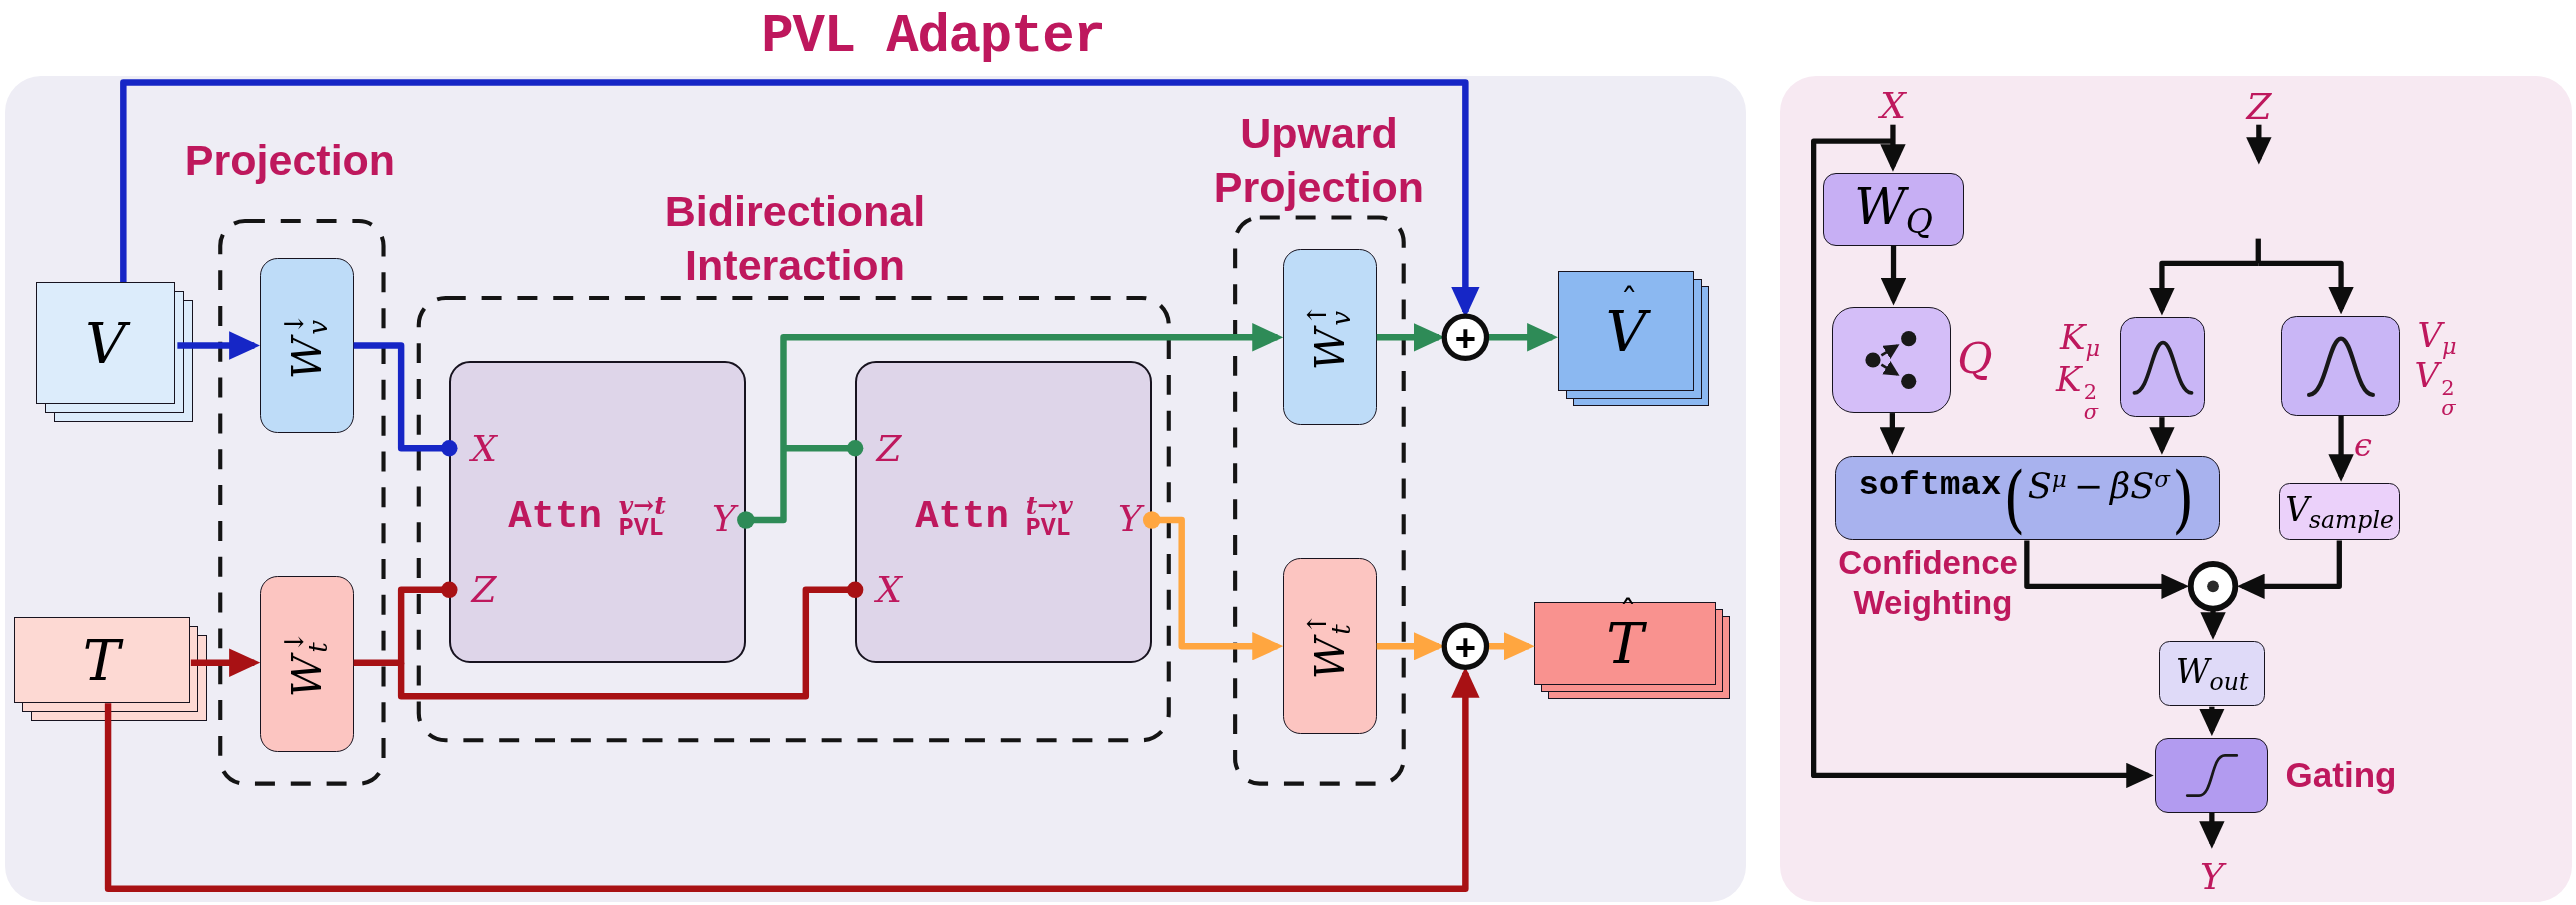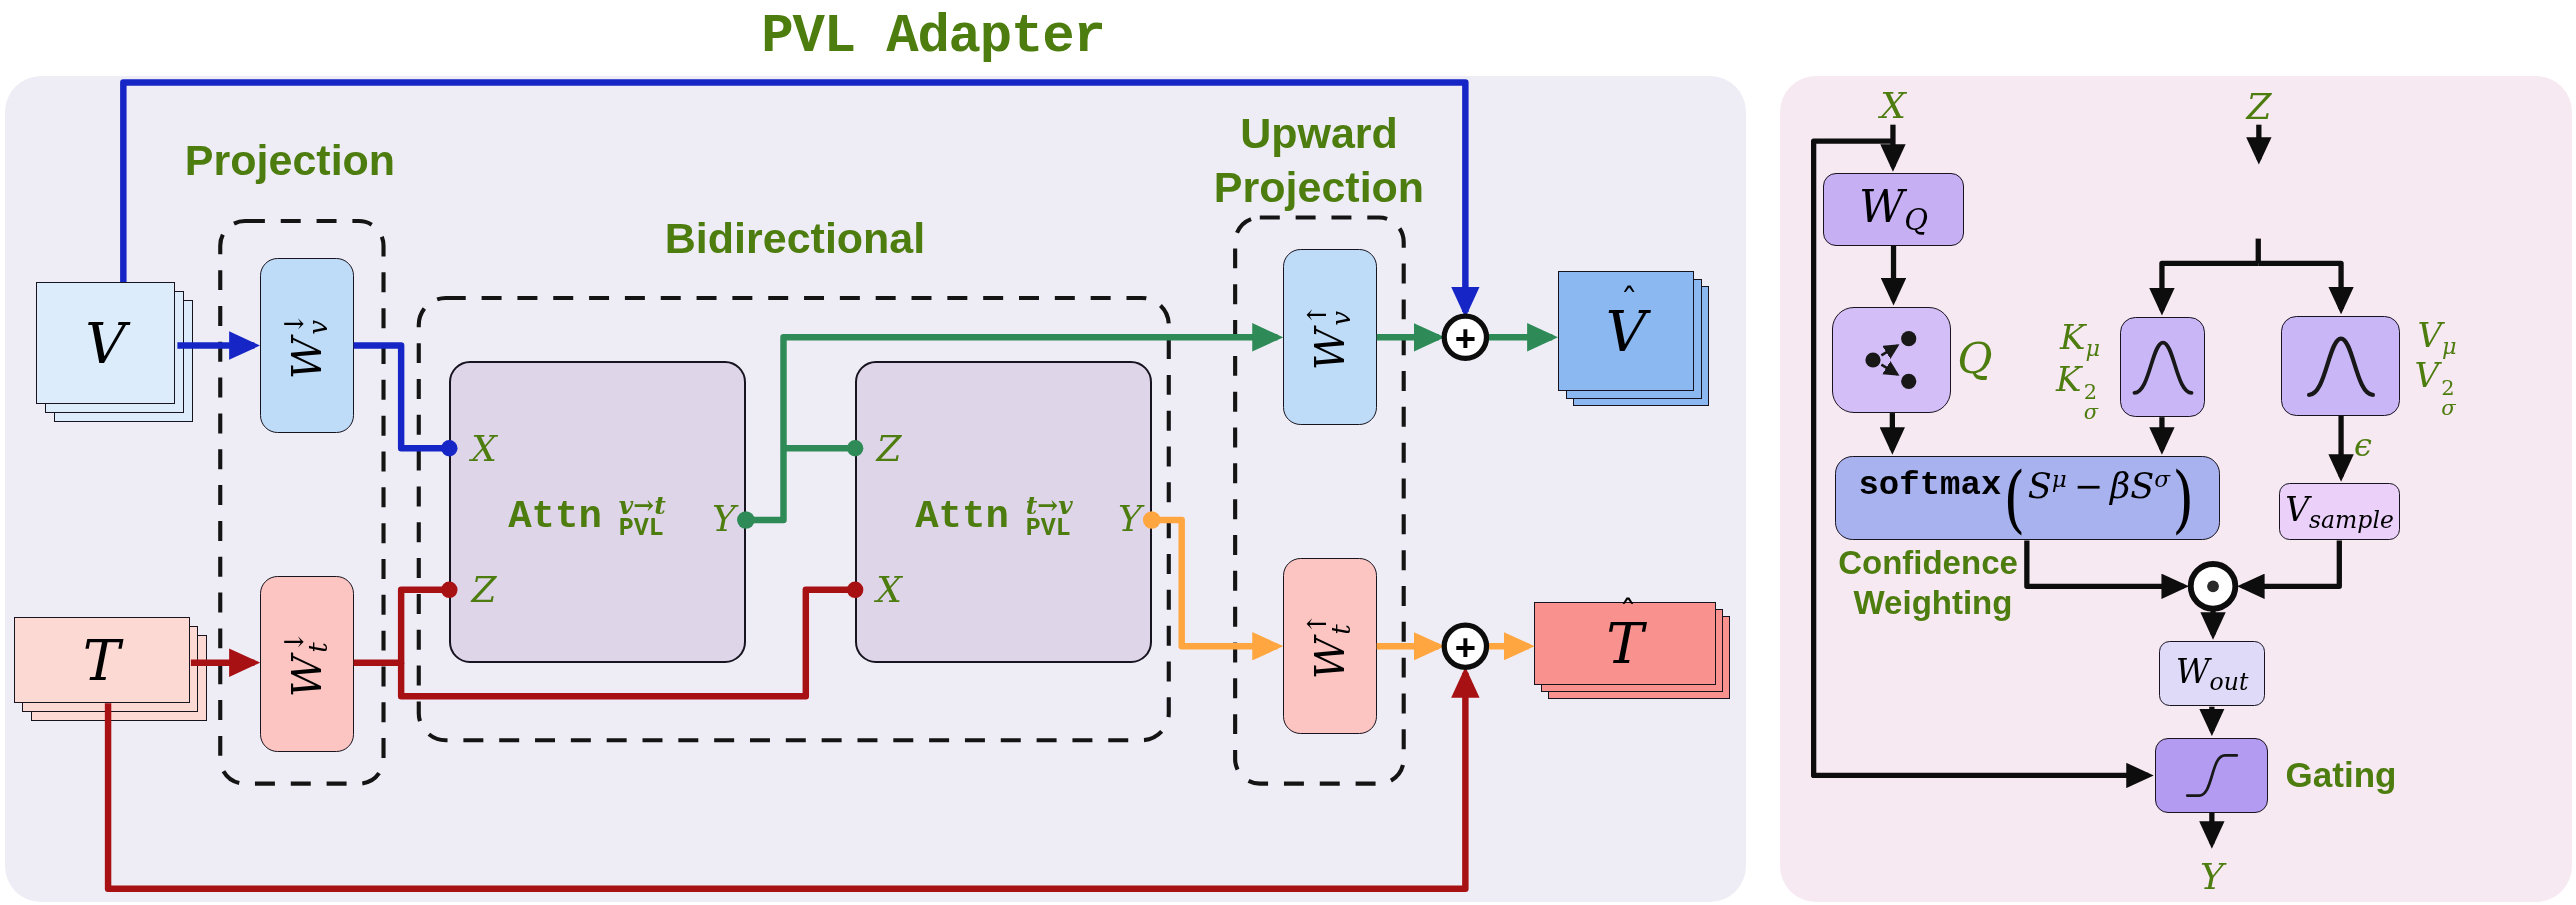--- a/index.html
+++ b/index.html
@@ -2,21 +2,21 @@
 <html style="--panel_left: #eeedf5; --panel_right: #f7e9f2; --blue_line: #1626c6; --red_line: #a81114; --green_line: #2e8b57; --orange_line: #ffa640; --v_in_fill: #dcecfb; --t_in_fill: #fdd9d3; --v_out_fill: #8bb8f1; --t_out_fill: #f9928f; --wv_fill: #bedcf8; --wt_fill: #fcc5c1; --attn_fill: #ded5e9; --purple_fill: #c7aff4; --purple_soft: #d4bef8; --gauss_fill: #c9b6f6; --softmax_fill: #a8b2ee; --vsample_fill: #ebd1fa; --wout_fill: #dfdaf8; --gating_fill: #b29bf0;font-size:9.4px"><head>
 <meta charset="utf-8">
 <style>
   html,body{margin:0;padding:0;background:#ffffff;}
   #canvas{position:relative;width:2576px;height:906px;overflow:hidden;
           font-family:"Liberation Sans",sans-serif;}
   .panel{position:absolute;border-radius:36px;}
   #panel-left{left:4.7px;top:76px;width:1741px;height:826px;background:var(--panel_left);}
   #panel-right{left:1780px;top:76px;width:792px;height:826px;background:var(--panel_right);}
 
-  .lbl{position:absolute;transform:translate(-50%,-50%);white-space:nowrap;color:#4d7c0f;}
+  .lbl{position:absolute;transform:translate(-50%,-50%);white-space:nowrap;color:#be185d;}
   .mono{font-family:"Liberation Mono",monospace;font-weight:bold;}
   .math{font-family:"DejaVu Serif",serif;font-style:italic;font-weight:normal;}
   .sans{font-family:"Liberation Sans",sans-serif;font-weight:bold;}
 
   .title{font-size:54px;letter-spacing:-1.2px;}
   .title sub{font-size:36px;vertical-align:-10.6px;}
   .sechead{font-size:43px;line-height:54px;text-align:center;}
 
   .box{position:absolute;box-sizing:border-box;border:2.3px solid #17131f;
        display:flex;align-items:center;justify-content:center;}
@@ -44,21 +44,21 @@
   .attn-lbl{font-size:39px;display:flex;align-items:center;}
   .attn-lbl .ss{vertical-align:middle;margin-left:17px;}
   .attn-lbl .ss .up{font-family:"DejaVu Serif",serif;font-style:italic;}
   .attn-lbl .ss .dn{font-family:"Liberation Mono",monospace;font-weight:bold;}
   .port{font-size:36px;}
 
   .hatwrap{position:relative;display:inline-block;}
   .hatwrap .hat-top{position:absolute;top:-0.48em;left:58%;transform:translateX(-50%);
       font-style:normal;font-size:62%;}
 
-  .nodelbl{font-size:44px;}
+  .nodelbl{font-size:50px;}
   .sidelbl{font-size:34px;}
   .softmax-row{display:flex;align-items:flex-start;font-size:35px;}
   .paren{font-family:"DejaVu Serif",serif;font-weight:normal;font-size:56px;
          transform:scaleY(1.30);margin:0 2.3px;}
   svg.icon{display:block;}
   #wires{position:absolute;left:0;top:0;pointer-events:none;}
 
   .wire{fill:none;stroke-linejoin:round;stroke-linecap:butt;}
   .w-blue{stroke:var(--blue_line);stroke-width:11;}
   .w-red{stroke:var(--red_line);stroke-width:11;}
@@ -82,20 +82,21 @@
 
   <div class="lbl mono title" style="left:933px;top:36px;">
     <span>PVL Adapter</span>
   </div>
 
   <div class="lbl sans sechead" style="left:290px;top:160px;">
     <div>Projection</div>
   </div>
   <div class="lbl sans sechead" style="left:795px;top:238px;">
     <div>Bidirectional</div>
+    <div>Interaction</div>
   </div>
   <div class="lbl sans sechead" style="left:1319px;top:160px;">
     <div>Upward</div>
     <div>Projection</div>
   </div>
 
   <div class="stack" style="--off:8.8px;left:36px;top:282px;width:139px;height:122px;">
     <div class="sheet b1" style="background:var(--v_in_fill);"></div>
     <div class="sheet b2" style="background:var(--v_in_fill);"></div>
     <div class="sheet f" style="background:var(--v_in_fill);">

